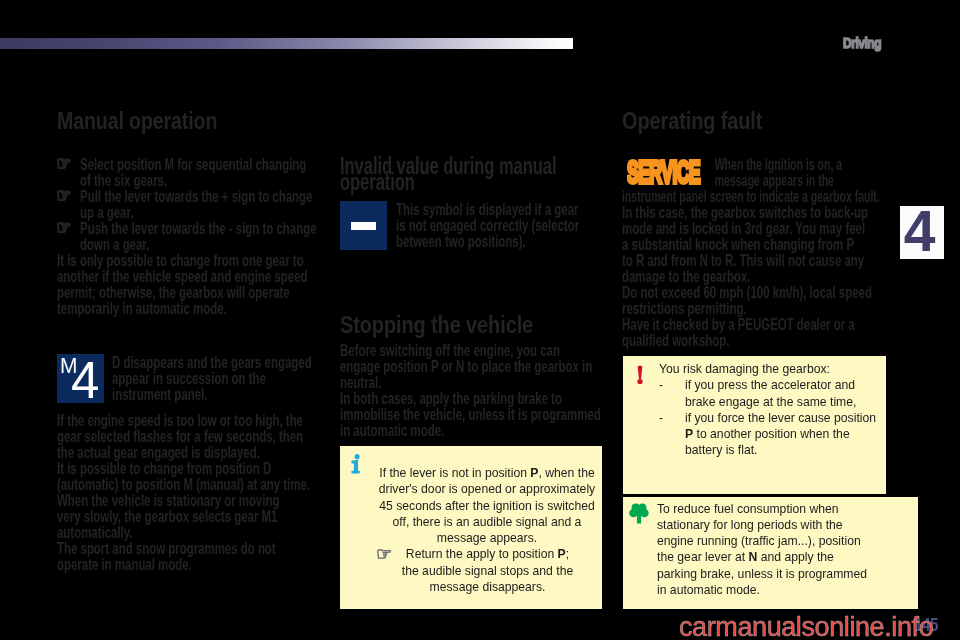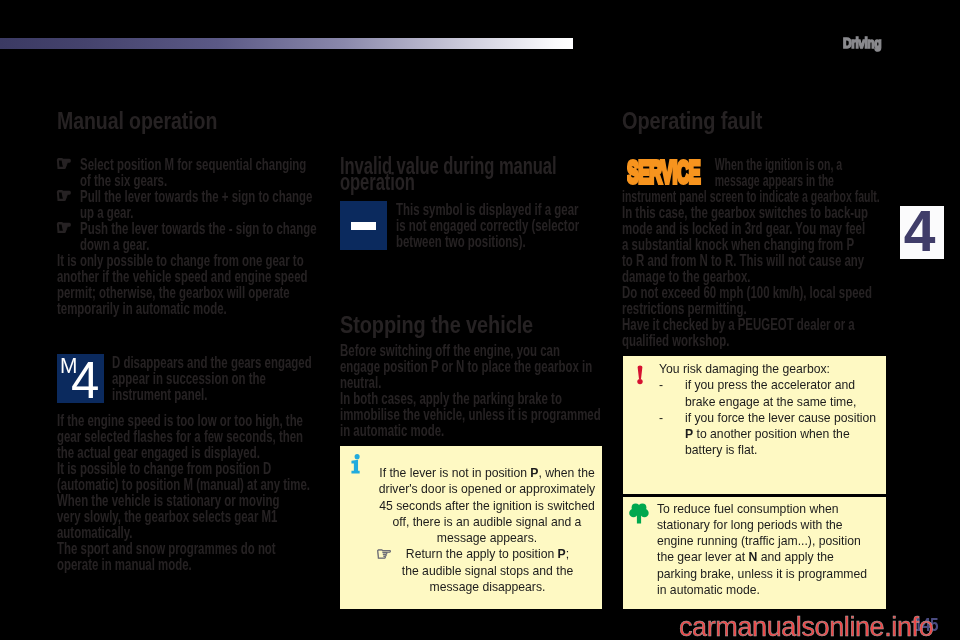--- a/index.html
+++ b/index.html
@@ -149,21 +149,21 @@
       <p>You risk damaging the gearbox:</p>
       <div style="position:relative;padding-left:26px;">
         <span style="position:absolute;left:0;top:0;">-</span><span>if you press the accelerator and brake engage at the same time,</span>
       </div>
       <div style="position:relative;padding-left:26px;">
         <span style="position:absolute;left:0;top:0;">-</span><span>if you force the lever cause position </span><b>P</b><span> to another position when the battery is flat.</span>
       </div>
     </div>
   </div>
 
-  <div class="nbox" style="left:623px;top:488.5px;width:263px;height:112px;">
+  <div class="nbox" style="left:623px;top:488.5px;width:263px;height:112px;padding-left:32px;">
     <svg class="ic" style="position:absolute;left:6px;top:5px;" width="20" height="23" viewBox="0 0 20 23">
       <g fill="#00a84f">
         <circle cx="6.6" cy="5.4" r="4.0"></circle>
         <circle cx="13.4" cy="5.4" r="4.0"></circle>
         <circle cx="4.5" cy="11.0" r="4.3"></circle>
         <circle cx="15.4" cy="11.0" r="4.3"></circle>
         <circle cx="10.0" cy="9.0" r="5.0"></circle>
         <rect x="7.9" y="9" width="4.2" height="12.5"></rect>
       </g>
     </svg>

